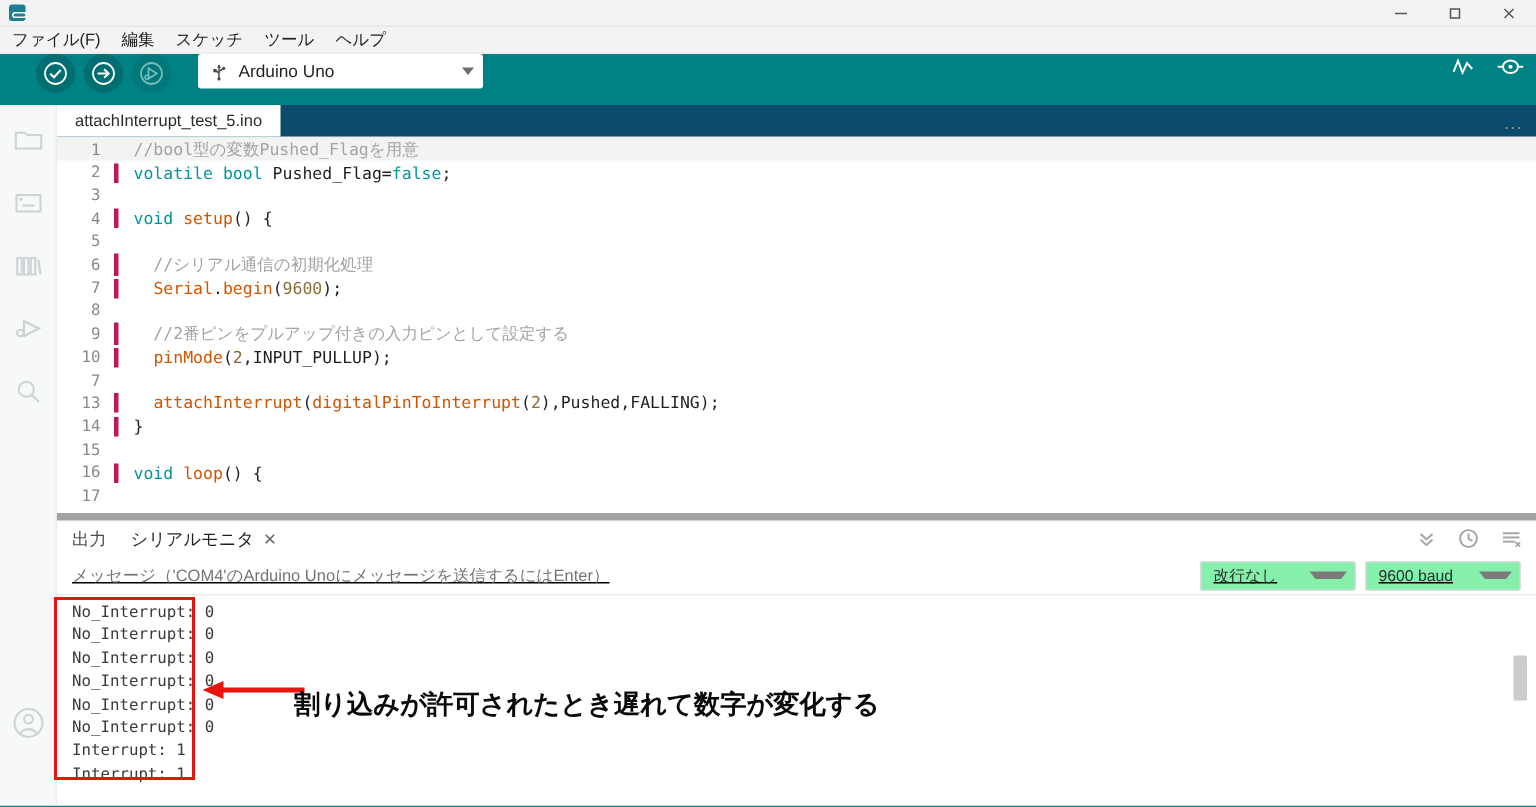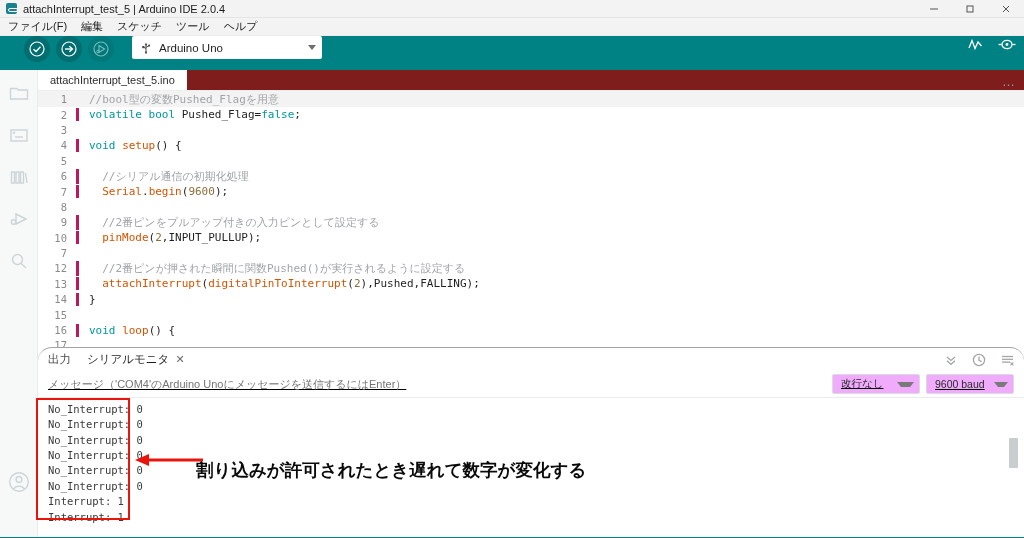--- a/index.html
+++ b/index.html
@@ -69,21 +69,21 @@
   }
   .abicon { opacity: .45; }
   .abicon svg { display: block; }
   .ab-bottom { position: absolute; bottom: 44px; left: 0; width: 38px;
     display: flex; justify-content: center; }
 
   .maincol { flex: 1 1 auto; display: flex; flex-direction: column; min-width: 0; }
 
   
   .tabstrip {
-    height: 22px; background: #7f1d1d; display: flex; align-items: stretch;
+    height: 22px; background: #0c4a6e; display: flex; align-items: stretch;
     position: relative; border-bottom: 1px solid #eceeee;
   }
   .filetab {
     background: #ffffff; padding: 0 12px; display: flex; align-items: center;
     font-size: 11px; color: #2b2b2b;
   }
   .tabdots {
     position: absolute; right: 8px; top: 0; height: 22px; display: flex;
     align-items: center; font-size: 13px; color: #8a9a9a; letter-spacing: 1px;
   }
@@ -104,22 +104,22 @@
   .codetext { white-space: pre; padding-left: 10px; color: #1f1f1f;
      border-left: 3px solid #be185d; }
   .coderow.active .codetext { border-left-color: #f3f3f3; }
   .cm { color: #a0a4a6; }
   .kw { color: #00979c; }
   .fn { color: #d35400; }
   .num { color: #8a6d3b; }
   .id { color: #1f1f1f; }
 
   
-  .panel { height: 195px; background: #ffffff; border-top: 1px solid #a3a3a3;
-    display: flex; flex-direction: column; position: relative; border-radius: 14px; }
+  .panel { height: 195px; background: #ffffff; border-top: 5px solid #a3a3a3;
+    display: flex; flex-direction: column; position: relative; }
   .paneltabs {
     height: 24px; display: flex; align-items: center; gap: 16px;
     padding-left: 10px; position: relative;
   }
   .ptab { font-size: 11.5px; color: #4a4a4a; display: flex; align-items: center; gap: 6px; }
   .ptab.active { color: #1f1f1f; }
   .ptab .x { font-size: 11px; color: #6a6a6a; }
   .panelicons { position: absolute; right: 9px; display: flex; gap: 14px; align-items: center; }
   .panelicons svg { display: block; opacity: .62; }
 
@@ -128,22 +128,22 @@
     border-bottom: 1px solid #e9ecec;
     text-decoration: underline;
   }
   .msginput {
     flex: 1 1 auto; margin-left: 10px; font-size: 11px; color: #a8b0b0;
     border: none; outline: none; background: transparent;
     font-family: "Liberation Sans", "DejaVu Sans", sans-serif;
   }
   .selects { display: flex; gap: 6px; padding-right: 10px; }
   .sel {
-    width: 88px; height: 20px; border: 1px solid #d8dcdc; border-radius: 2px;
-    background: #f0abfc; display: flex; align-items: center; padding: 0 5px 0 8px;
+    width: 104px; height: 20px; border: 1px solid #d8dcdc; border-radius: 2px;
+    background: #86efac; display: flex; align-items: center; padding: 0 5px 0 8px;
     font-size: 10.5px; color: #2b2b2b; gap: 4px;
   }
   .sel span { flex: 1 1 auto; }
   .sel .caret { border-top-color: #7a7a7a; }
 
   .monitor {
     flex: 1 1 auto; position: relative; overflow: hidden; padding-top: 4px;
     font-family: "DejaVu Sans Mono", "Liberation Mono", monospace;
   }
   .mline { font-size: 10.5px; color: #3a3a3a; line-height: 15.4px; padding-left: 10px; white-space: pre; }
@@ -168,21 +168,20 @@
     font-size: 10.5px; color: #e6f2f2;
   }
 </style>
 </head>
 <body>
 
 <div id="app">
 
   <div class="titlebar">
     <div class="tb-logo"></div>
-    <div class="tb-title">attachInterrupt_test_5 | Arduino IDE 2.0.4</div>
     <div class="winbtns">
       <div class="winbtn">
         <svg width="10" height="10" viewBox="0 0 10 10">
             <line x1="1" y1="5" x2="9" y2="5" stroke="#555" stroke-width="1"></line>
           </svg>
       </div>
       <div class="winbtn">
         <svg width="10" height="10" viewBox="0 0 10 10">
             <rect x="2" y="2" width="6" height="6" fill="none" stroke="#555" stroke-width="1"></rect>
           </svg>
@@ -346,24 +345,20 @@
               <div class="gutter">9</div>
               <div class="codetext"><span class="cm">  //2番ピンをプルアップ付きの入力ピンとして設定する</span></div>
             </div>
             <div class="coderow">
               <div class="gutter">10</div>
               <div class="codetext"><span class="id">  </span><span class="fn">pinMode</span><span class="id">(</span><span class="num">2</span><span class="id">,INPUT_PULLUP);</span></div>
             </div>
             <div class="coderow">
               <div class="gutter">7</div>
               <div class="codetext"></div>
-            </div>
-            <div class="coderow">
-              <div class="gutter">12</div>
-              <div class="codetext"><span class="cm">  //2番ピンが押された瞬間に関数Pushed()が実行されるように設定する</span></div>
             </div>
             <div class="coderow">
               <div class="gutter">13</div>
               <div class="codetext"><span class="id">  </span><span class="fn">attachInterrupt</span><span class="id">(</span><span class="fn">digitalPinToInterrupt</span><span class="id">(</span><span class="num">2</span><span class="id">),Pushed,FALLING);</span></div>
             </div>
             <div class="coderow">
               <div class="gutter">14</div>
               <div class="codetext"><span class="id">}</span></div>
             </div>
             <div class="coderow">

